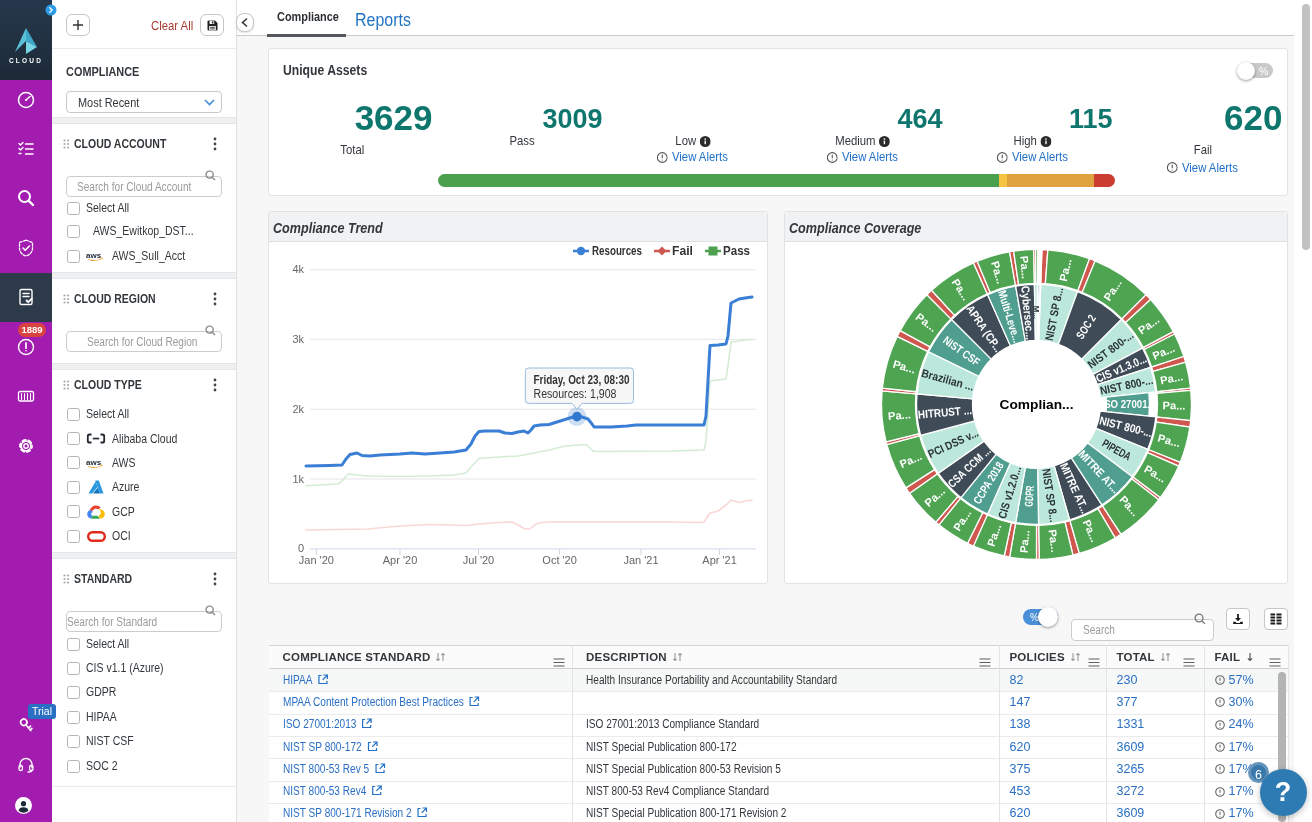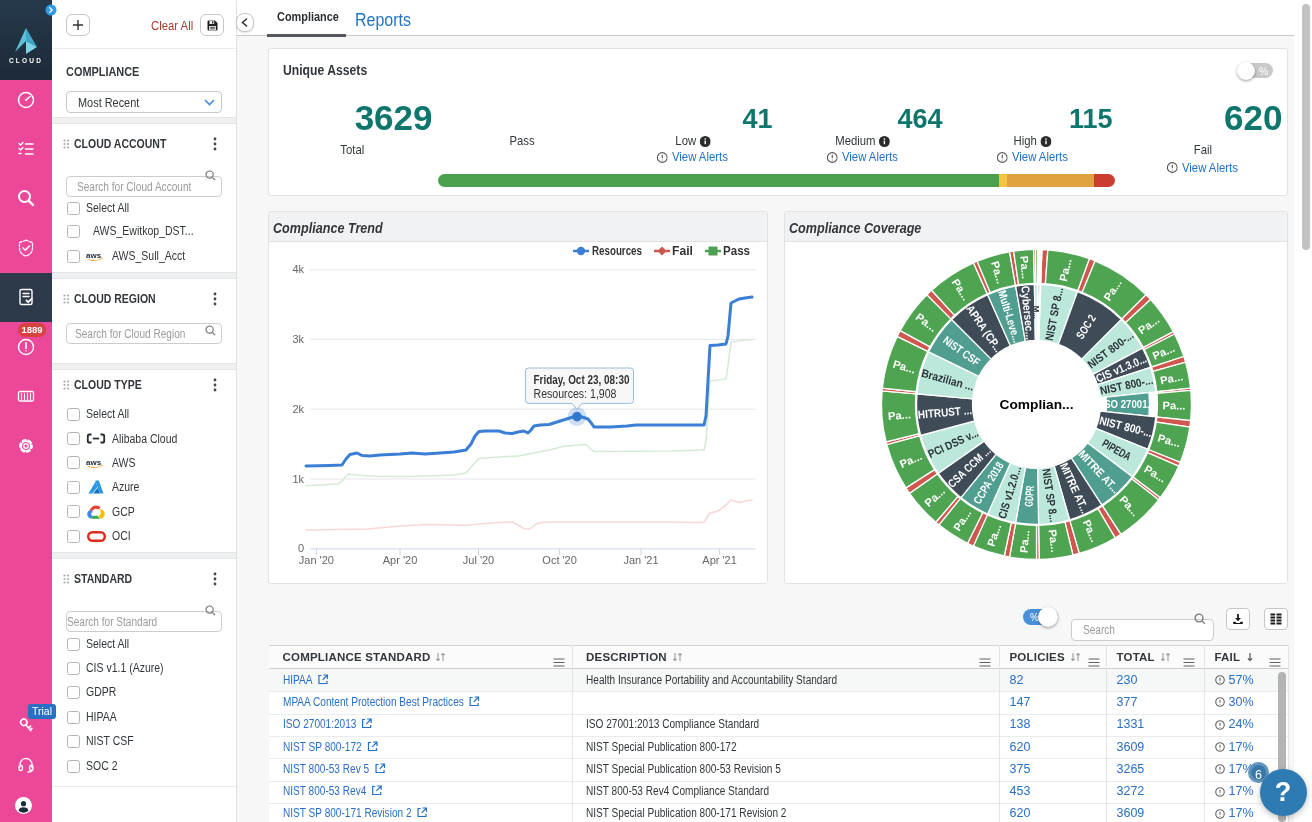--- a/index.html
+++ b/index.html
@@ -1,17 +1,17 @@
 <!DOCTYPE html>
 <html><head><meta charset="utf-8"><title>Compliance</title><style>
 * { margin:0; padding:0; box-sizing:border-box; }
 html,body { width:1312px; height:822px; overflow:hidden; }
 body { font-family:"Liberation Sans", sans-serif; position:relative; background:#ffffff; color:#32373c; }
 .abs { position:absolute; }
-.sidebar { left:0; top:0; width:52px; height:822px; background:#ec4899; }
+.sidebar { left:0; top:0; width:52px; height:822px; background:#a21caf; }
 .sb-top { position:absolute; left:0; top:0; width:52px; height:80px; background:linear-gradient(180deg,#26394c 0%,#1d2a38 100%); }
 .sb-active { position:absolute; left:0; top:273px; width:52px; height:49px; background:#2c3a4a; }
 .badge1889 { position:absolute; left:18px; top:323px; width:28px; height:14px; background:#d8433f; border-radius:7px; color:#fff; font-size:9.5px; font-weight:bold; text-align:center; line-height:14px; }
 .trial { position:absolute; left:28px; top:704px; width:28px; height:15px; background:#2a70c2; border-radius:3px; color:#fff; font-size:10.5px; text-align:center; line-height:15px; z-index:5; }
 .panel { left:52px; top:0; width:185px; height:822px; background:#fff; border-right:1px solid #e0e0e0; }
 .band { position:absolute; left:0; width:184px; height:7px; background:#eef0f1; border-top:1px solid #e3e5e6; border-bottom:1px solid #e3e5e6; }
 .hline { position:absolute; left:0; width:184px; height:0; border-top:1px solid #ebebeb; }
 .btn { position:absolute; background:#fff; border:1px solid #c6c6c6; border-radius:6px; }
 .sechead { position:absolute; font-size:12.5px; font-weight:bold; color:#32373c; }
 .searchbox { position:absolute; border:1px solid #cccccc; border-radius:4px; background:#fff; color:#9b9b9b; font-size:12px;margin-top:11px; }
@@ -172,21 +172,21 @@
       <circle cx="5" cy="1.5" r="1.1"></circle>
       <circle cx="5" cy="5" r="1.1"></circle>
       <circle cx="5" cy="8.5" r="1.1"></circle>
     </svg>
     <div class="sechead" style="left:22px;top:292px"><span class="cx">CLOUD REGION</span></div>
     <svg class="abs" style="left:161px;top:292px" width="4" height="14" viewBox="0 0 4 14" fill="#444">
       <circle cx="2" cy="2" r="1.4"></circle>
       <circle cx="2" cy="7" r="1.4"></circle>
       <circle cx="2" cy="12" r="1.4"></circle>
     </svg>
-    <div class="searchbox" style="left:14px;top:312px;width:156px;height:21px;line-height:21px;padding-left:8px"><span class="cx">Search for Cloud Region</span></div>
+    <div class="searchbox" style="left:14px;top:320px;width:156px;height:21px;line-height:21px;padding-left:20px"><span class="cx">Search for Cloud Region</span></div>
     <svg class="abs" style="left:153px;top:325px" width="11" height="11" viewBox="0 0 11 11" fill="none" stroke="#777" stroke-width="1.2">
       <circle cx="4.6" cy="4.6" r="3.6"></circle>
       <path d="M7.3 7.3 L10 10"></path>
     </svg>
     <div class="band" style="top:363px"></div>
     <svg class="abs" style="left:11px;top:379.5px" width="7" height="10" viewBox="0 0 7 10" fill="#a9a9a9">
       <circle cx="1.5" cy="1.5" r="1.1"></circle>
       <circle cx="1.5" cy="5" r="1.1"></circle>
       <circle cx="1.5" cy="8.5" r="1.1"></circle>
       <circle cx="5" cy="1.5" r="1.1"></circle>
@@ -277,22 +277,22 @@
     <svg class="abs" style="left:4px;top:18px" width="7" height="9" viewBox="0 0 7 9" fill="none" stroke="#333" stroke-width="1.6" stroke-linecap="round">
       <path d="M5.5 1 L1.5 4.5 L5.5 8"></path>
     </svg>
     <div class="card" style="left:31px;top:48px;width:1020px;height:148px"></div>
     <div class="abs" style="left:46px;top:62px;font-size:14.5px;font-weight:bold;color:#32373c"><span class="cx">Unique Assets</span></div>
     <div class="abs" style="left:1001px;top:63px;width:35px;height:15px;background:#c9c9c9;border-radius:8px"></div>
     <div class="abs" style="left:1022px;top:64.5px;font-size:10.5px;color:#fff">%</div>
     <div class="abs" style="left:1000px;top:61.5px;width:18px;height:18px;background:#fff;border-radius:50%;box-shadow:0 1px 3px rgba(0,0,0,0.4)"></div>
     <div class="num" style="left:35.5px;top:99.5px;width:160px;font-size:35px;line-height:1.0">3629</div>
     <div class="lbl" style="left:35.5px;top:142px;width:160px"><span class="cxc">Total</span></div>
+    <div class="num" style="left:205.5px;top:105.6px;width:160px;font-size:27px;line-height:1.0">3009</div>
     <div class="lbl" style="left:205.5px;top:132.5px;width:160px"><span class="cxc">Pass</span></div>
-    <div class="num" style="left:375.5px;top:105.6px;width:160px;font-size:27px;line-height:1.0">41</div>
     <div class="lbl" style="left:375.5px;top:133px;width:160px"><span class="cxc">Low<svg style="vertical-align:-2px;margin-left:4px" width="13.1" height="11" viewBox="0 0 11 11" preserveAspectRatio="none">
           <circle cx="5.5" cy="5.5" r="5.5" fill="#2b2b2b"></circle>
           <rect x="4.8" y="4.6" width="1.4" height="3.6" fill="#fff"></rect>
           <circle cx="5.5" cy="3" r="0.85" fill="#fff"></circle>
         </svg></span></div>
     <div class="valink" style="left:375.5px;top:149px;width:160px;text-align:center"><span class="cxc"><svg style="vertical-align:-1.5px;margin-right:5px" width="13.1" height="11" viewBox="0 0 11 11" preserveAspectRatio="none" fill="none" stroke="#555" stroke-width="1.1">
           <circle cx="5.5" cy="5.5" r="4.9"></circle>
           <path d="M5.5 2.8 L5.5 6.2"></path>
           <circle cx="5.5" cy="8" r="0.5" fill="#555" stroke="none"></circle>
         </svg>View Alerts</span></div>

